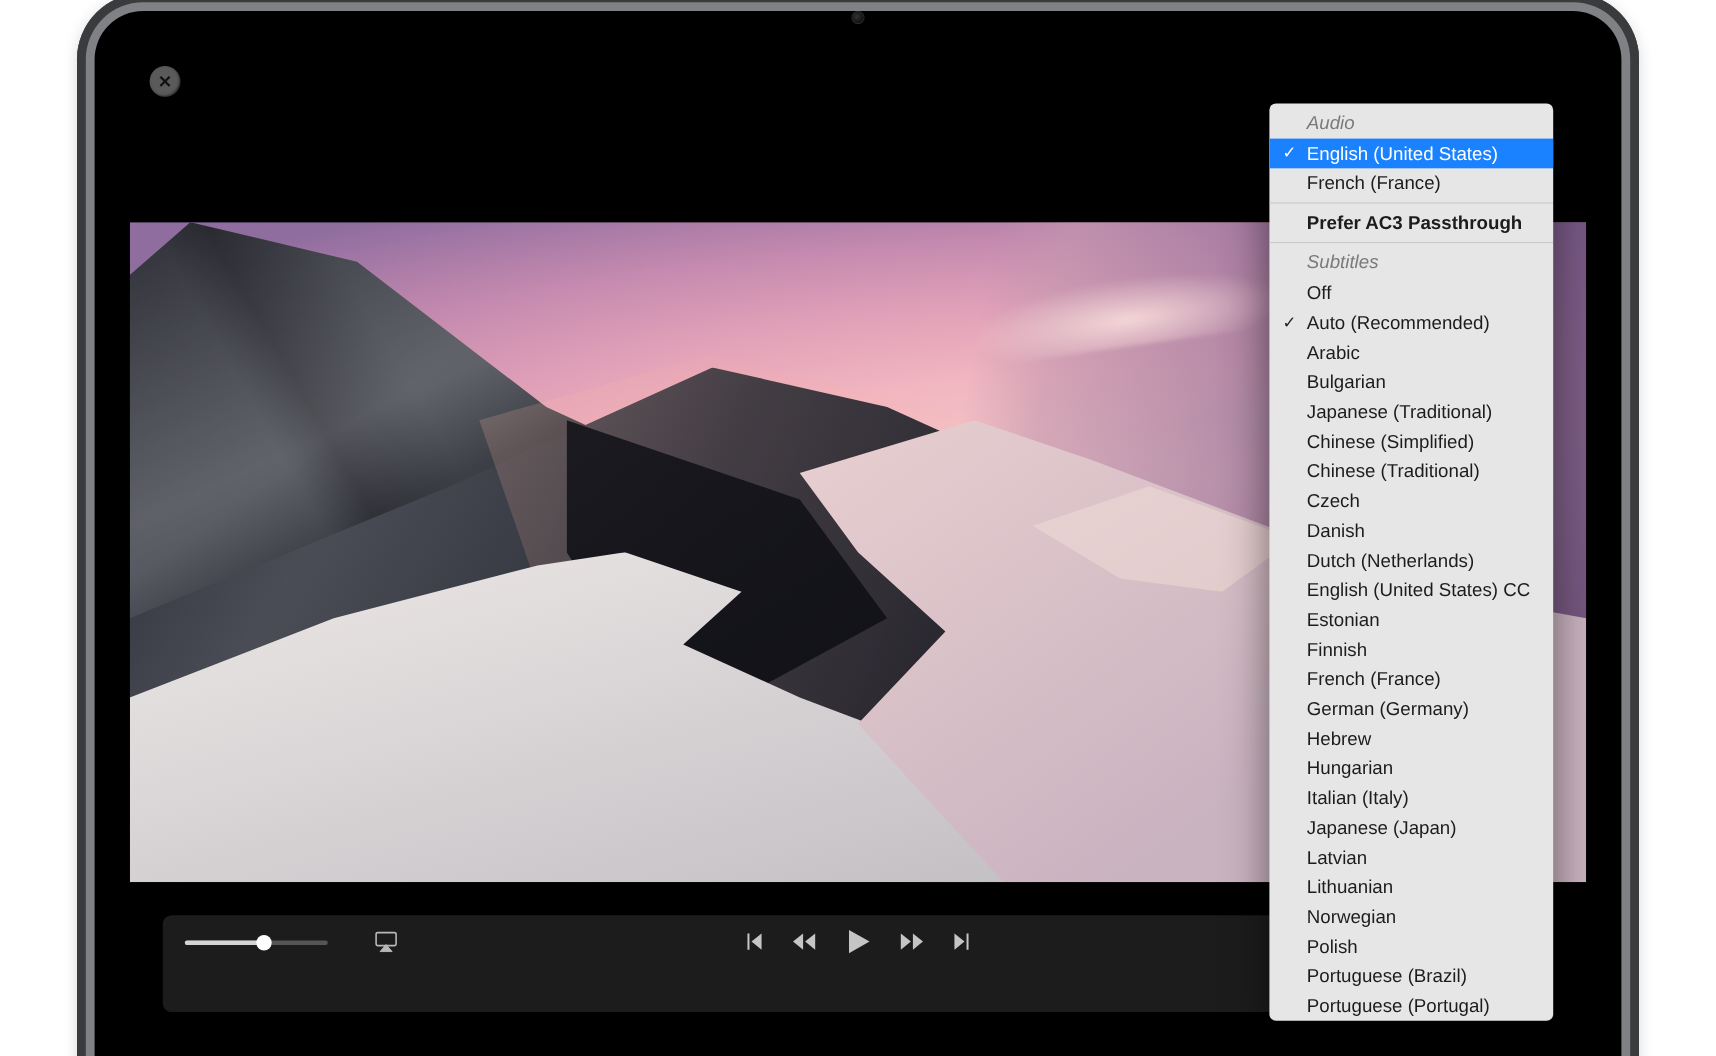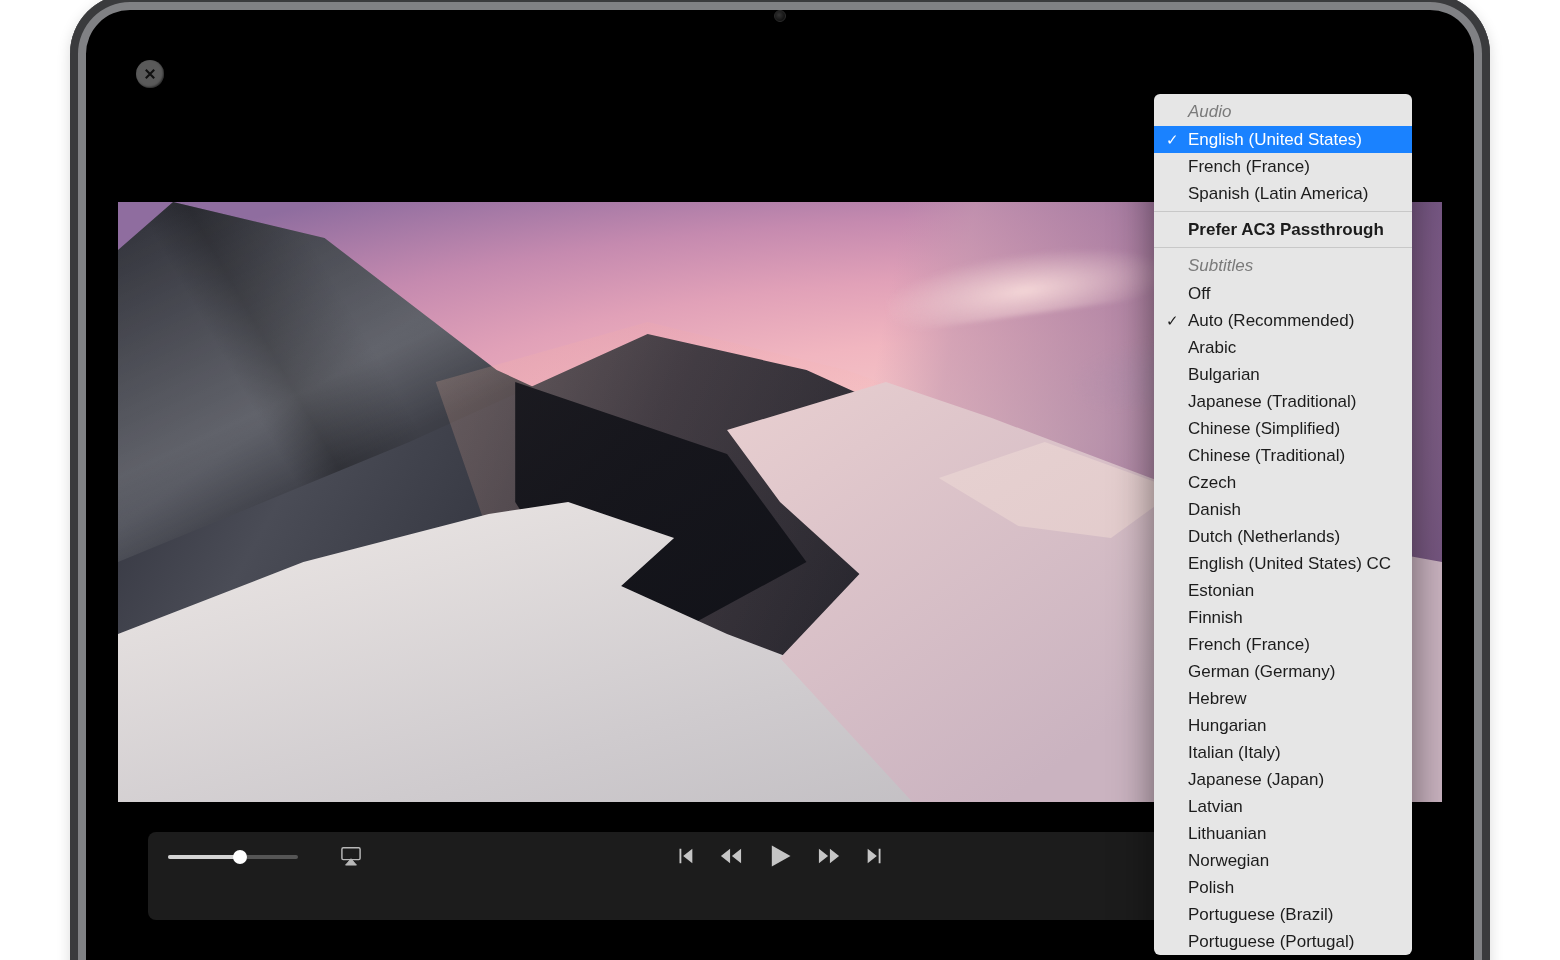--- a/index.html
+++ b/index.html
@@ -252,21 +252,20 @@
           <div class="scrub-thumb" id="scrub-thumb" style="left: 37%;"></div>
         </div>
       </div>
     </div>
 
     <div class="menu" id="menu">
       <div class="menu-header">Audio</div>
       <div id="audio-list">
           <div class="menu-item selected"><span class="check">✓</span><span>English (United States)</span></div>
           <div class="menu-item"><span>French (France)</span></div>
-          <div class="menu-item"><span>Spanish (Latin America)</span></div>
         </div>
       <div class="menu-sep"></div>
       <div class="menu-item option">Prefer AC3 Passthrough</div>
       <div class="menu-sep"></div>
       <div class="menu-header">Subtitles</div>
       <div id="subs-list">
           <div class="menu-item"><span>Off</span></div>
           <div class="menu-item"><span class="check">✓</span><span>Auto (Recommended)</span></div>
           <div class="menu-item"><span>Arabic</span></div>
           <div class="menu-item"><span>Bulgarian</span></div>

